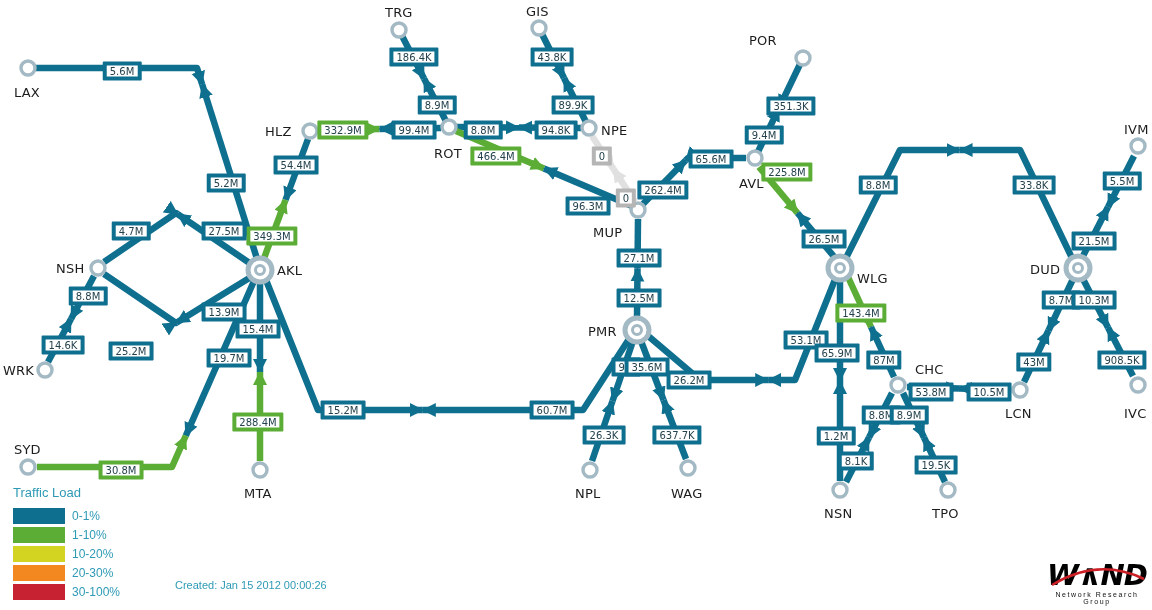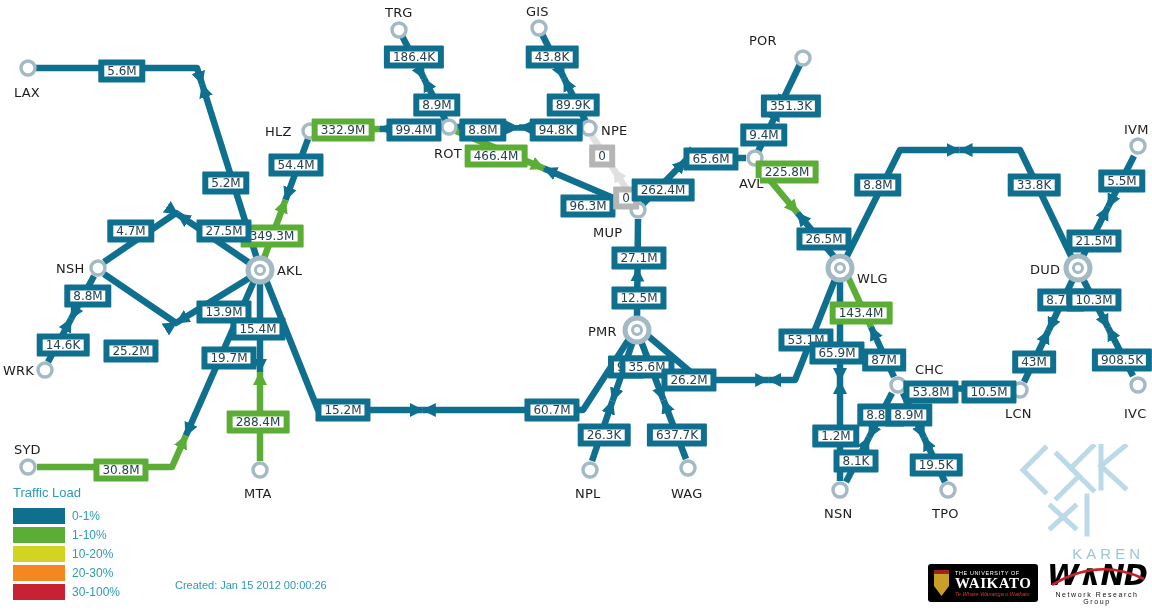--- a/index.html
+++ b/index.html
@@ -1,21 +1,21 @@
 <!DOCTYPE html>
 <html><head>
 <meta charset="utf-8">
 <style>
   html,body{margin:0;padding:0;background:#fff;}
   .stage{position:relative;width:1152px;height:610px;background:#fff;overflow:hidden;
          font-family:"Liberation Sans",sans-serif;}
   #map-svg{position:absolute;left:0;top:0;z-index:1;}
   #overlay{position:absolute;left:0;top:0;width:100%;height:100%;z-index:2;}
-  .tl{position:absolute;transform:translate(-50%,-50%);background:#fff;border:6px solid #d946ef;
-      font-family:"DejaVu Sans",sans-serif;font-size:12px;line-height:9px;padding:1px 3px;
+  .tl{position:absolute;transform:translate(-50%,-50%);background:#fff;border:4px solid #d946ef;
+      font-family:"DejaVu Sans",sans-serif;font-size:10px;line-height:9px;padding:1px 3px;
       color:#24424e;white-space:nowrap;border-radius:1px;}
   .city{position:absolute;font-family:"DejaVu Sans",sans-serif;font-size:13px;color:#1c1c1c;
         text-shadow:1px 1px 0 #fff,-1px -1px 0 #fff,1px -1px 0 #fff,-1px 1px 0 #fff;letter-spacing:.2px;}
   .legend{position:absolute;left:13px;top:485px;z-index:4;}
   .legend-title{font-size:13px;color:#2e9ab5;margin-bottom:6px;}
   .legend-row{display:flex;align-items:center;height:19px;}
   .legend-swatch{width:52px;height:16px;margin-right:7px;}
   .legend-label{font-size:12px;color:#2e9ab5;}
   .created{position:absolute;left:175px;top:579px;font-size:11px;color:#2e9ab5;z-index:4;}
   .karen-logo{position:absolute;left:1005px;top:444px;width:145px;height:118px;z-index:3;}
@@ -301,43 +301,21 @@
         </div>
         <div class="legend-row">
           <div class="legend-swatch" style="background: rgb(198, 34, 49);"></div>
           <span class="legend-label">30-100%</span>
         </div>
       </div>
   </div>
 
   <div class="created">Created: Jan 15 2012 00:00:26</div>
 
-  <div class="karen-logo">
-    <svg class="karen-glyphs" width="145" height="100" viewBox="0 0 145 100">
-      <polyline points="40,4 18,26 40,48"></polyline>
-      <polyline points="52,10 74,32 52,54"></polyline>
-      <polyline points="88,2 66,24 88,46"></polyline>
-      <line x1="96" y1="0" x2="96" y2="44"></line>
-      <polyline points="96,22 120,2"></polyline>
-      <polyline points="96,22 120,44"></polyline>
-      <polyline points="46,62 70,84"></polyline>
-      <polyline points="70,62 46,84"></polyline>
-      <line x1="82" y1="52" x2="82" y2="90"></line>
-    </svg>
-    <div class="karen-text">KAREN</div>
-  </div>
-
-  <div class="waikato">
-    <div class="wk-crest"></div>
-    <div class="wk-text">
-      <div class="wk-l1">THE UNIVERSITY OF</div>
-      <div class="wk-l2">WAIKATO</div>
-      <div class="wk-l3">Te Whare Wānanga o Waikato</div>
-    </div>
-  </div>
+
 
   <div class="wand">
     <div class="wand-word">
       <span>W∧ND</span>
       <svg class="wand-swoosh" viewBox="0 0 96 34">
         <path d="M2,28 Q48,0 94,22" stroke="#cc2027" stroke-width="2.5" fill="none"></path>
       </svg>
     </div>
     <div class="wand-sub">Network Research Group</div>
   </div>

